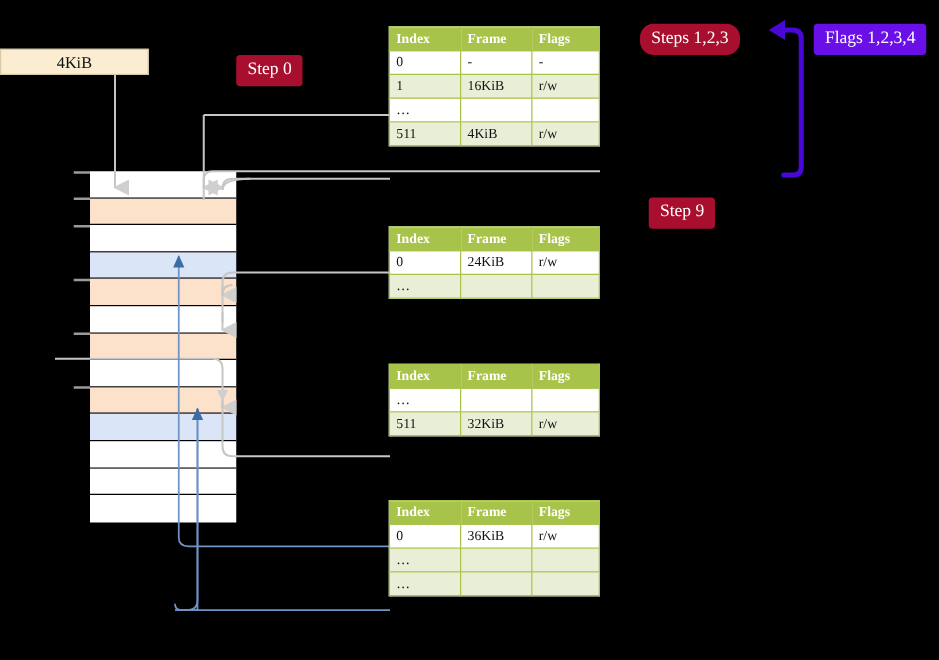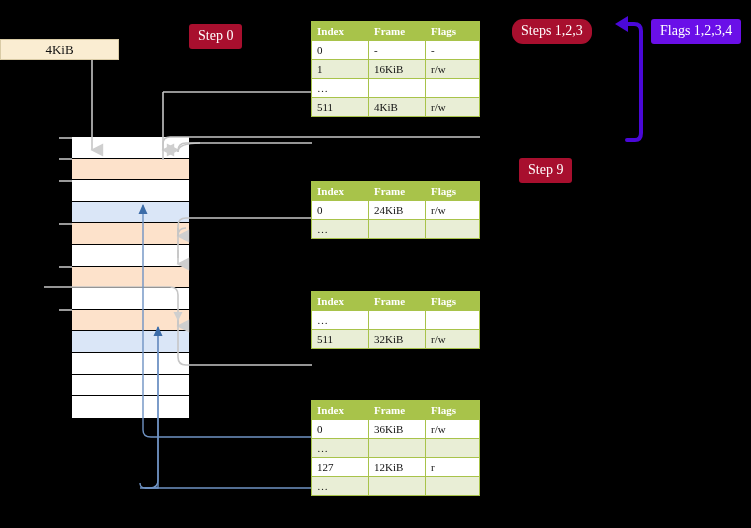--- a/index.html
+++ b/index.html
@@ -49,21 +49,21 @@
   #wires{position:absolute;left:0;top:0;width:751px;height:528px;
          pointer-events:none;}
 </style>
 </head>
 <body>
 
 <div id="kib-box">
   <span>4KiB</span>
 </div>
 
-<div class="badge red" style="left:189px;top:24px;">Step 0</div>
+<div class="badge red" style="left:189px;top:44px;">Step 0</div>
 <div class="badge red" style="left:512px;top:19px;border-radius:11px;">Steps 1,2,3</div>
 <div class="badge blue" style="left:651px;top:19px;">Flags 1,2,3,4</div>
 <div class="badge red" style="left:519px;top:158px;">Step 9</div>
 
 <div id="memcol">
     <div class="mrow m-white" style="top: 0px;"></div>
     <div class="mrow m-orange" style="top: 21.6px;"></div>
     <div class="mrow m-white" style="top: 43.2px;"></div>
     <div class="mrow m-blue" style="top: 64.8px;"></div>
     <div class="mrow m-orange" style="top: 86.4px;"></div>
@@ -217,24 +217,19 @@
     <tr>
         <td>0</td>
         <td>36KiB</td>
         <td>r/w</td>
       </tr>
     <tr class="alt">
         <td>…</td>
         <td></td>
         <td></td>
       </tr>
-    <tr>
-        <td>127</td>
-        <td>12KiB</td>
-        <td>r</td>
-      </tr>
     <tr class="alt">
         <td>…</td>
         <td></td>
         <td></td>
       </tr>
   </tbody>
 </table>
 
 </body></html>

